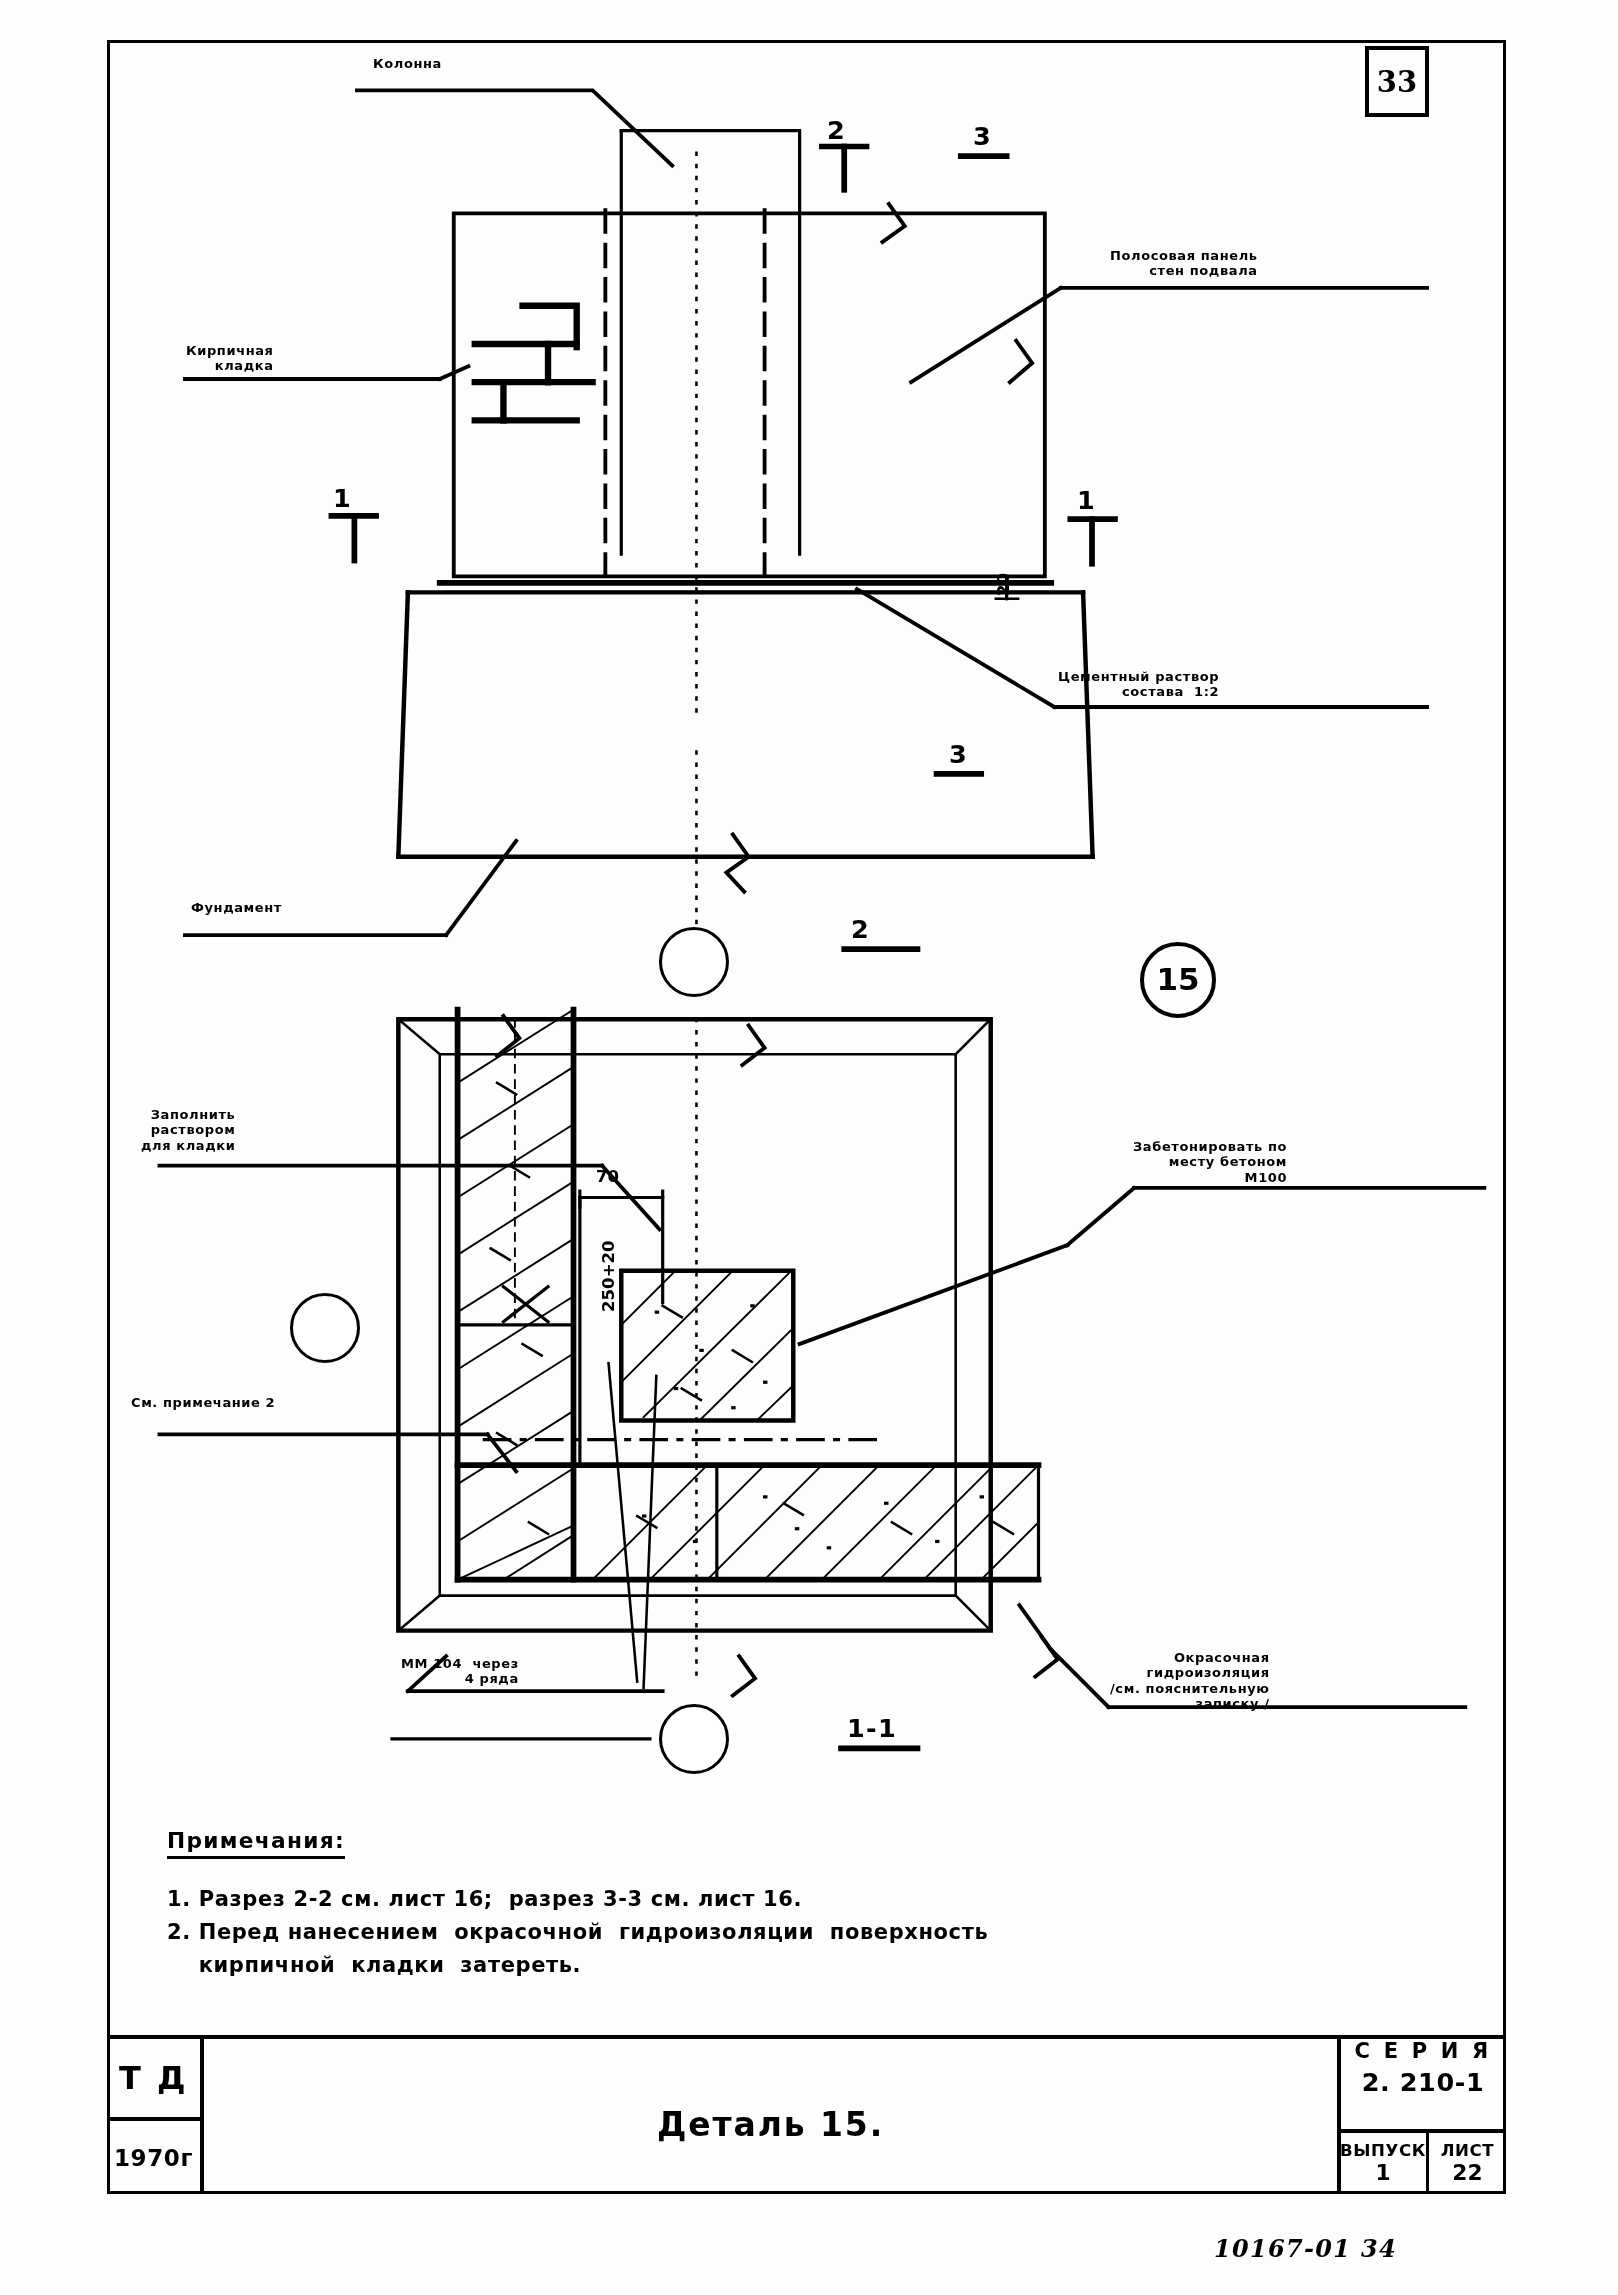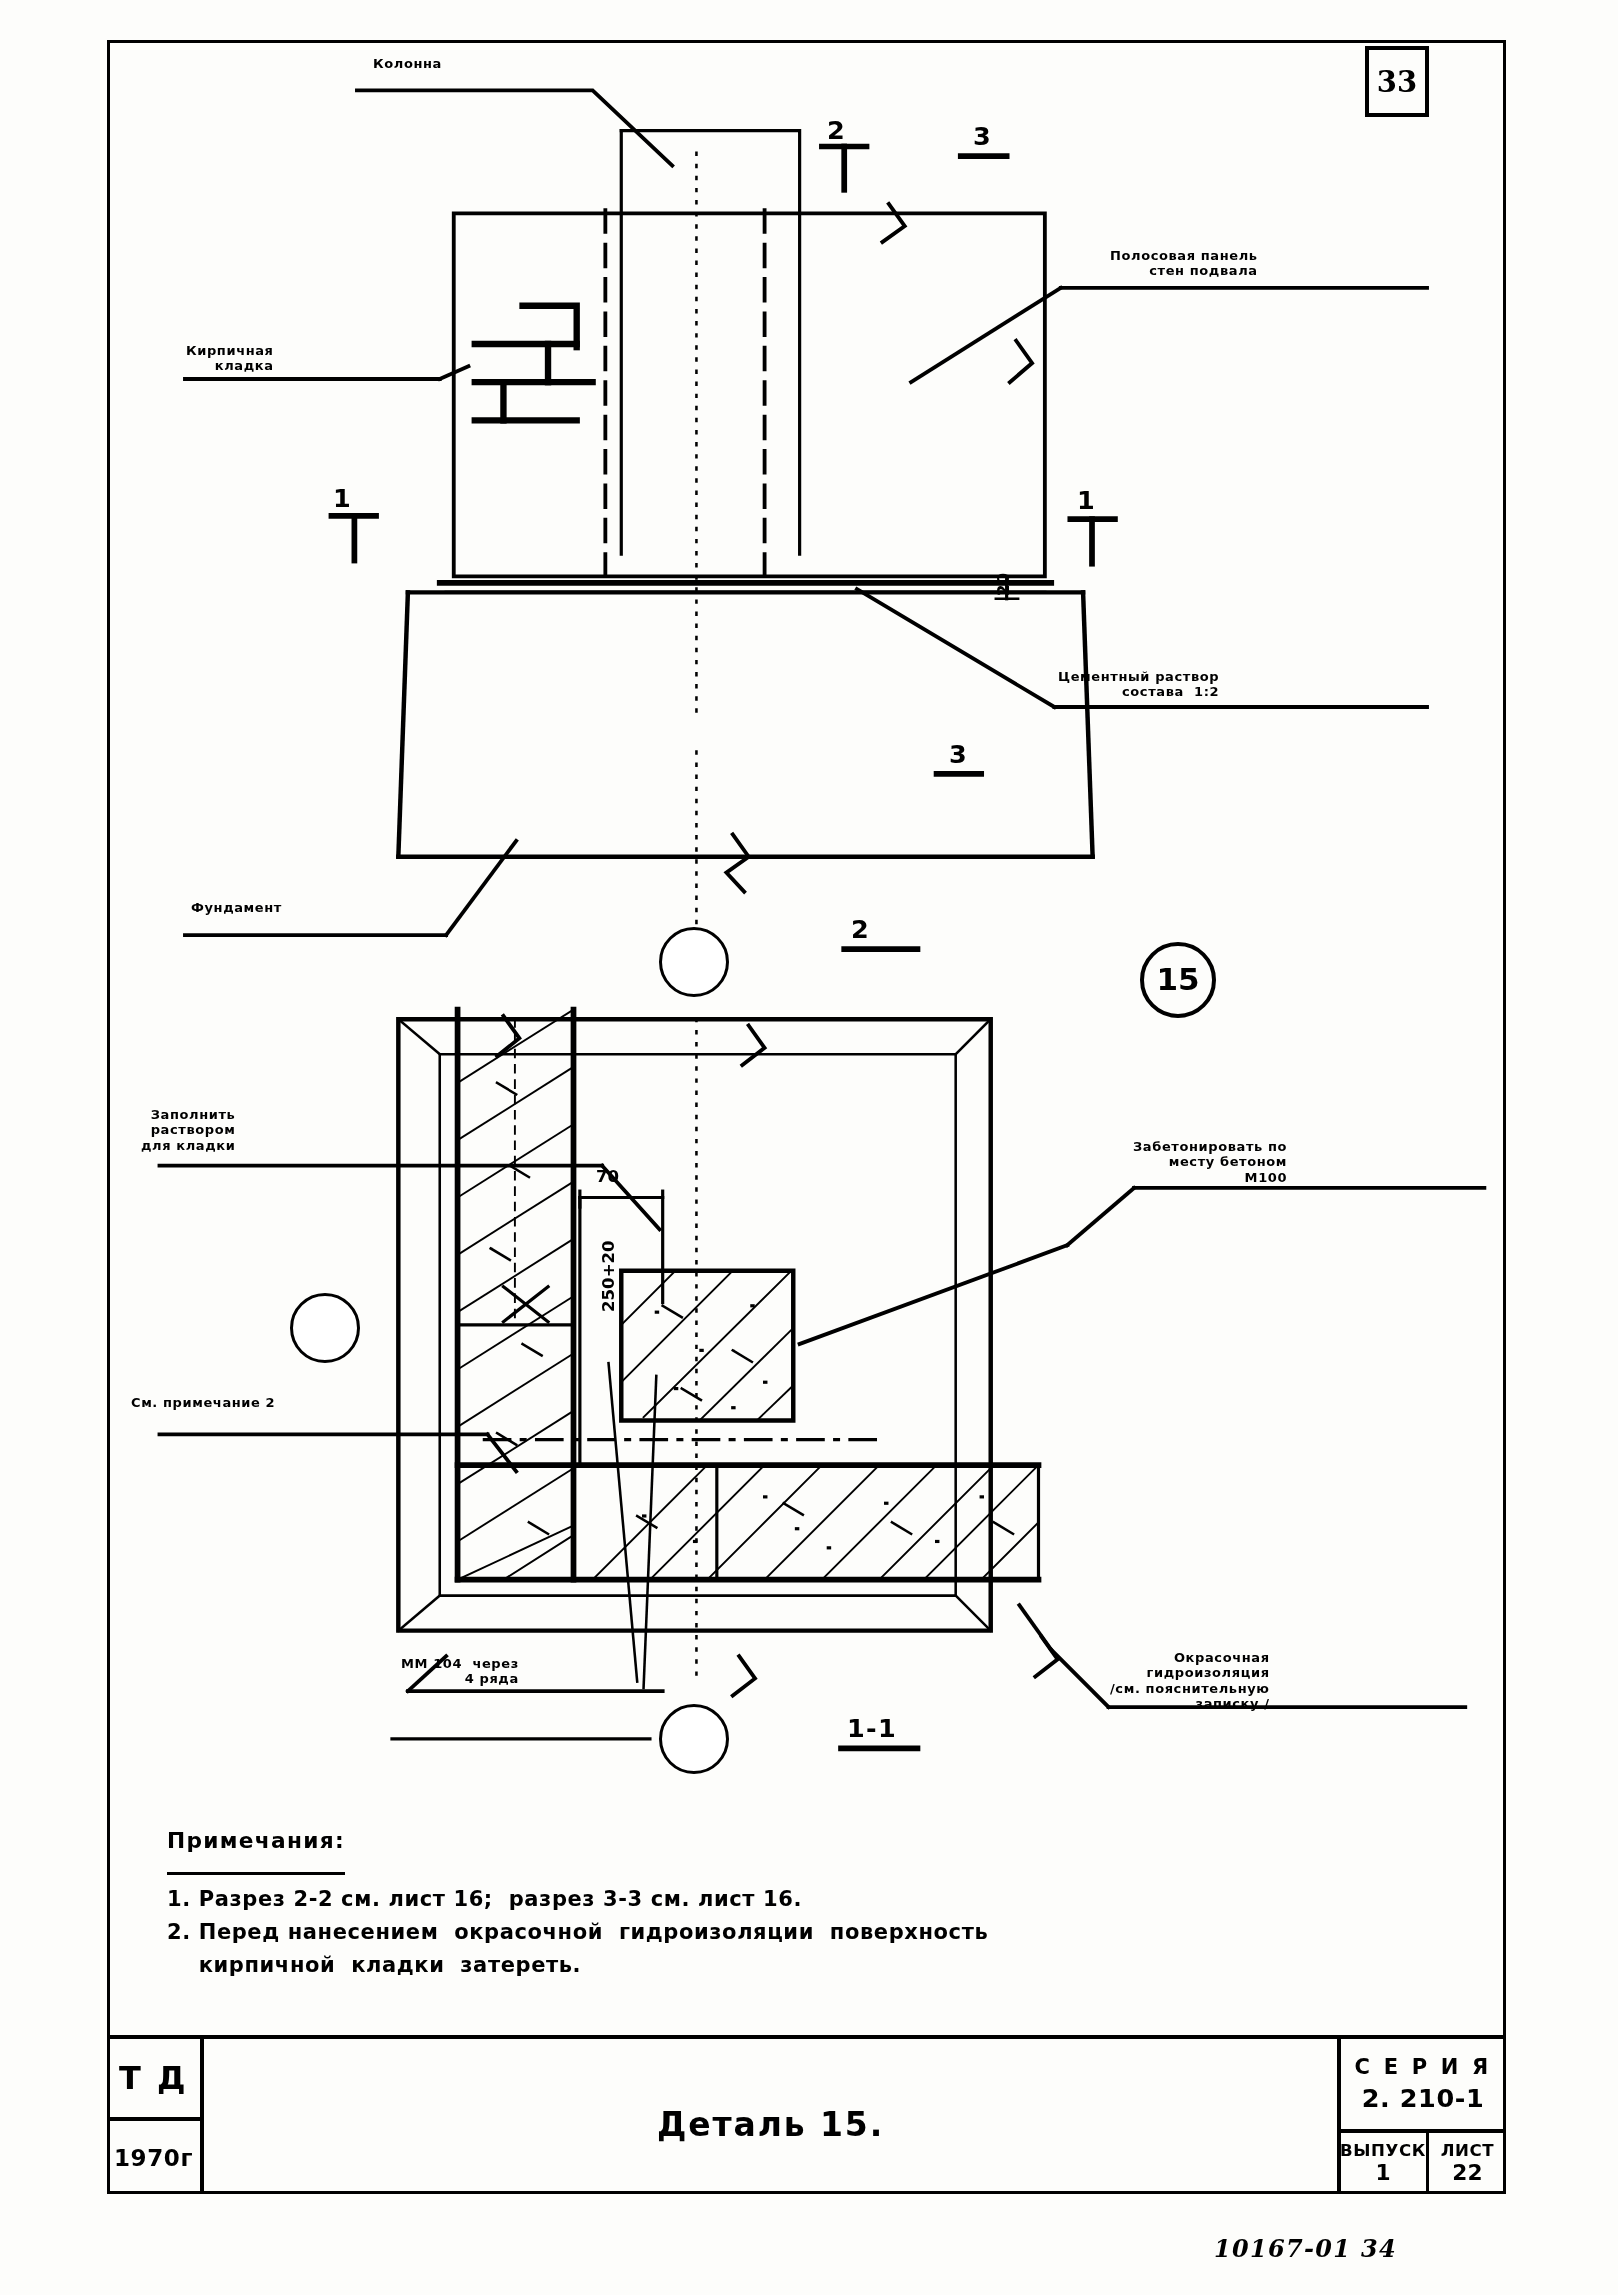--- a/index.html
+++ b/index.html
@@ -92,42 +92,42 @@
   .tb-mid .t{
     font-size:33px;font-weight:bold;letter-spacing:1.9px;
     transform:translateY(7.6px);
   }
   .tb-right{
     position:absolute;left:1233px;top:0;width:166px;height:154px;
     box-sizing:border-box;
   }
   .tb-right .rtop{
     height:94px;border-bottom:4.5px solid #000;box-sizing:border-box;
-    display:flex;flex-direction:column;align-items:center;justify-content:center;
+    display:flex;flex-direction:column;align-items:center;
   }
   .tb-right .rtop .a{font-size:21px;font-weight:bold;letter-spacing:3.2px;}
   .tb-right .rtop .b{font-size:25.5px;font-weight:bold;letter-spacing:0.6px;margin-top:3.8px;}
   .tb-right .rbot{height:60px;display:flex;}
   .tb-right .rbot .c{
     flex:1;box-sizing:border-box;
     display:flex;flex-direction:column;align-items:center;justify-content:center;
   }
   .tb-right .rbot .c.first{border-right:3.2px solid #000;}
   .tb-right .rbot .c .h{font-size:16.6px;font-weight:bold;letter-spacing:0.6px;}
   .tb-right .rbot .c .v{font-size:21.7px;font-weight:bold;}
   
   .stamp{
     position:absolute;left:1214px;top:2234px;
     font-family:"DejaVu Serif","Liberation Serif",serif;
     font-style:italic;font-weight:bold;font-size:24px;letter-spacing:1.3px;
   }
   .notes-title{
     position:absolute;left:167px;top:1828px;
     font-size:21.7px;font-weight:bold;letter-spacing:1.3px;
-    border-bottom:3.8px solid #000;padding-bottom:19px;
+    border-bottom:3.8px solid #000;padding-bottom:3px;
   }
   .note{
     position:absolute;font-size:21px;font-weight:bold;letter-spacing:0.6px;
     white-space:pre;line-height:1.35;
   }
   .dim{
     position:absolute;font-size:16.6px;font-weight:bold;
   }
   .dim.vert{
     transform-origin:left top;

